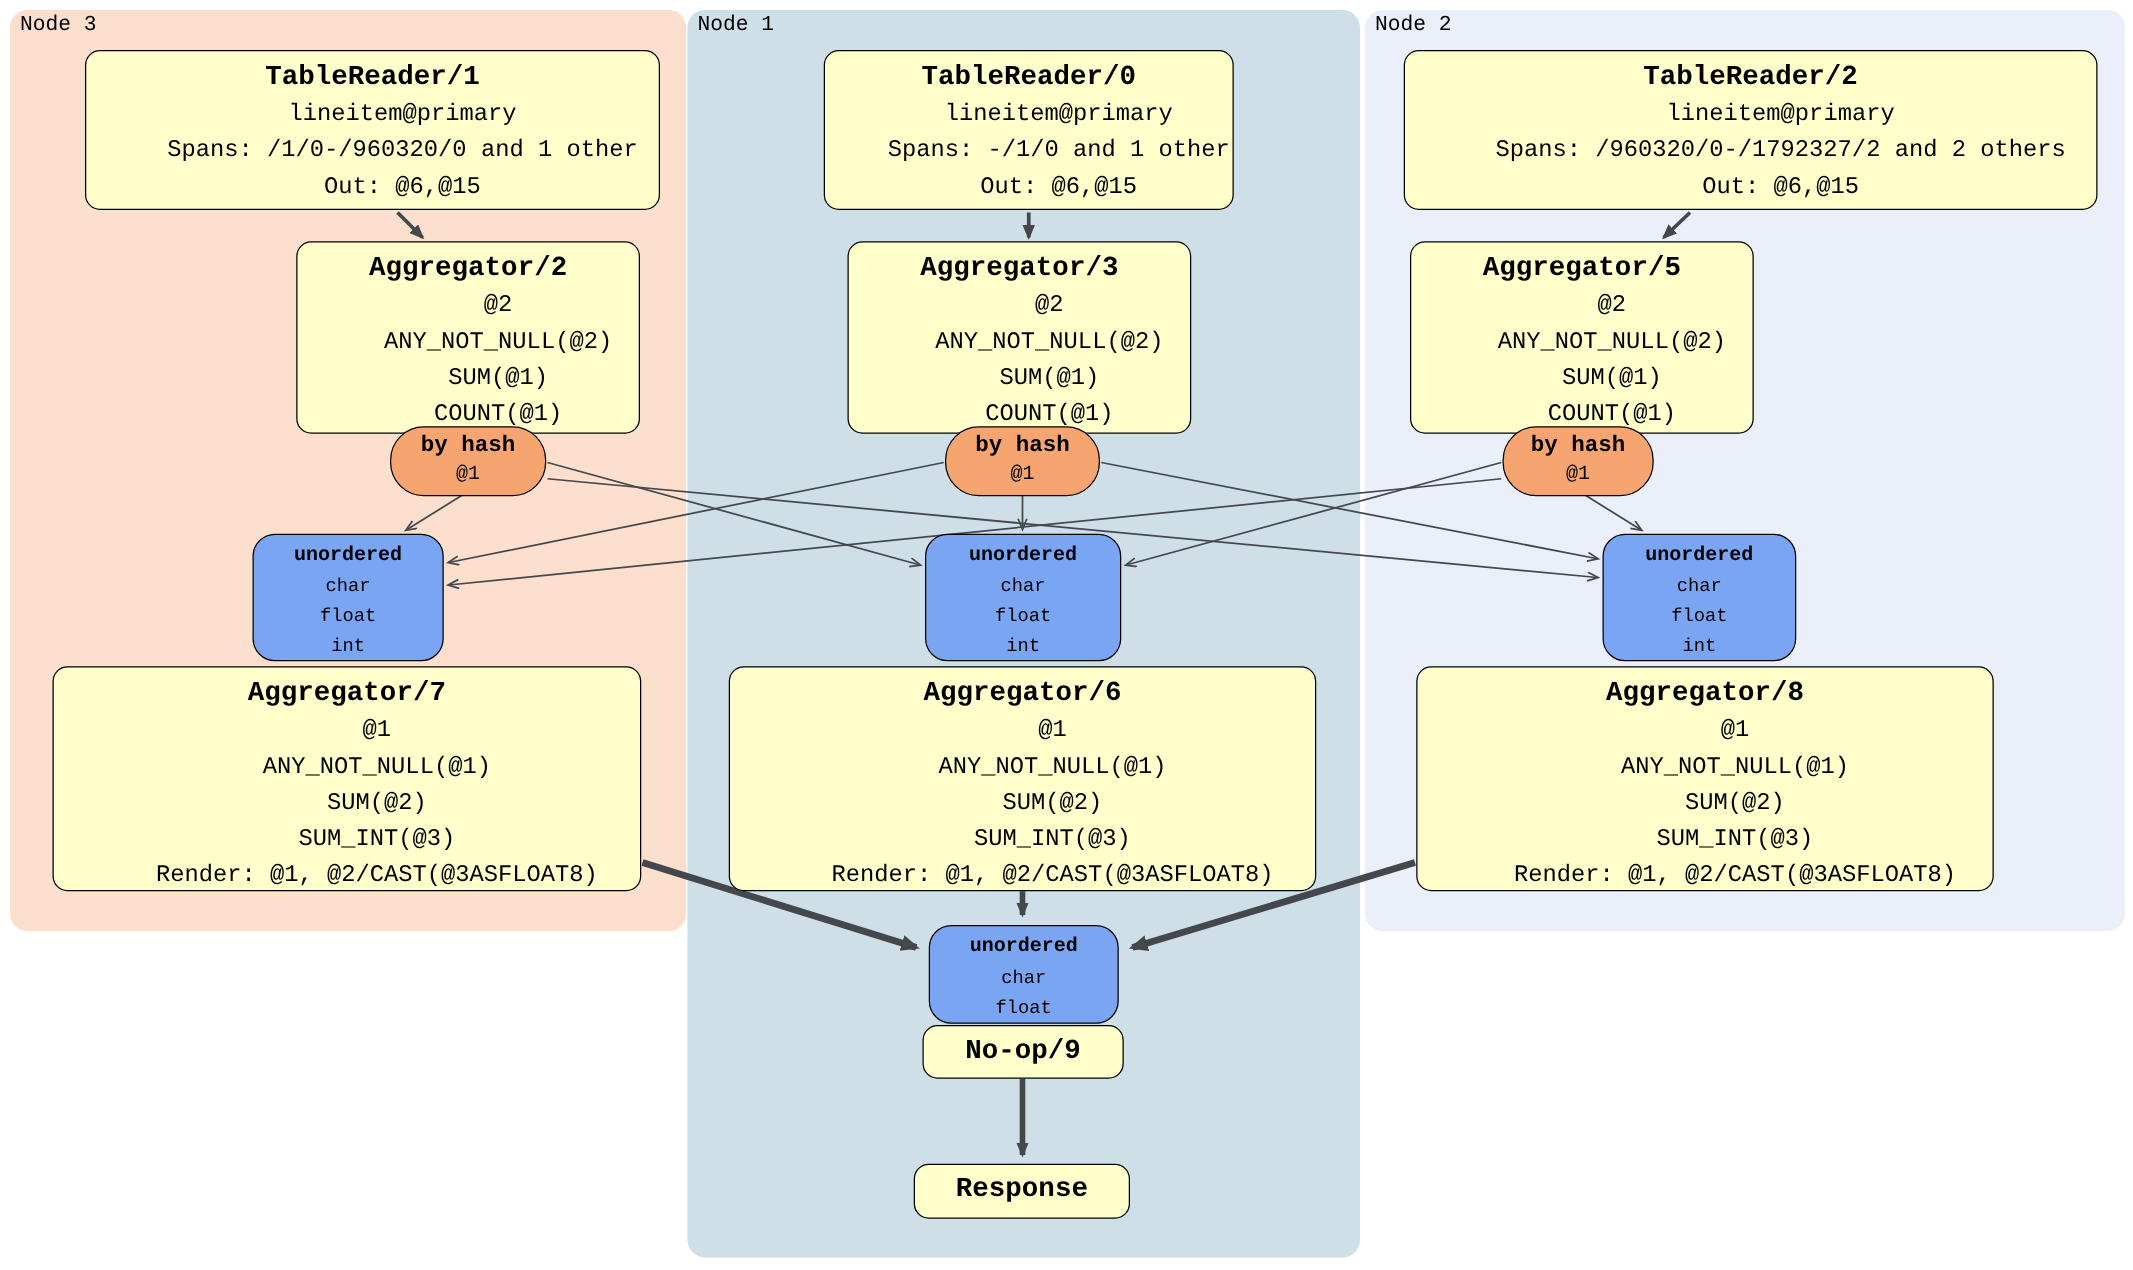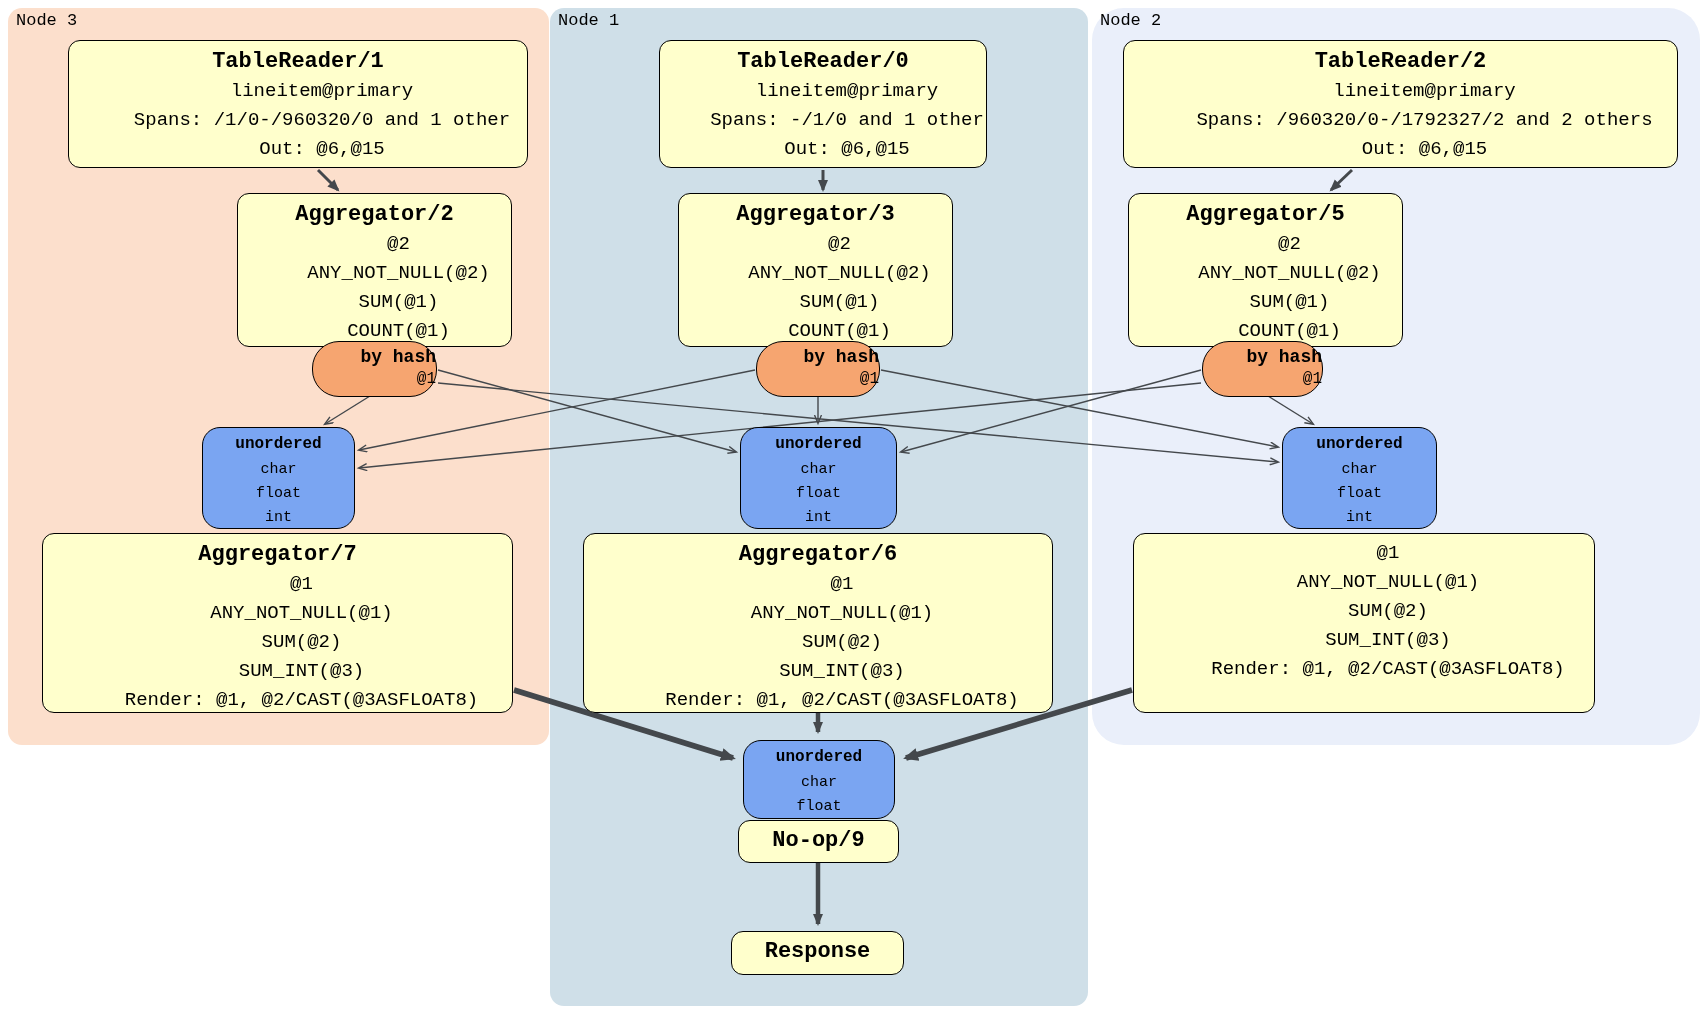--- a/index.html
+++ b/index.html
@@ -23,21 +23,21 @@
   .proc{
     position:absolute;background:var(--box_fill);border:1.5px solid #000;border-radius:12px;
     z-index:10;text-align:center;box-sizing:border-box;padding-top:5px;
   }
   .proc .title{font-size:22px;font-weight:bold;line-height:31px;}
   .proc .line{font-size:19px;line-height:29px;white-space:nowrap;padding-left:48px;}
   .proc.small{padding-top:0;}
   .proc.small .title{line-height:39px;}
   .router{
     position:absolute;background:var(--router_fill);border:1.6px solid #000;border-radius:27px;
-    z-index:12;text-align:right;box-sizing:border-box;padding-top:4px;
+    z-index:12;text-align:center;box-sizing:border-box;padding-top:4px;
   }
   .router .title{font-size:18px;font-weight:bold;line-height:23px;}
   .router .sub{font-size:16px;line-height:20px;}
   .sync{
     position:absolute;background:var(--sync_fill);border:1.6px solid #000;border-radius:18px;
     z-index:12;text-align:center;box-sizing:border-box;padding-top:3px;
   }
   .sync .title{font-size:16px;font-weight:bold;line-height:27px;}
   .sync .line{font-size:15px;line-height:24px;}
 </style>
@@ -45,21 +45,21 @@
 <body>
 
 <div id="canvas">
 
   <div class="region node3" style="left:8px;top:8px;width:541px;height:737px;">
     <div class="region-label">Node 3</div>
   </div>
   <div class="region node1" style="left:550px;top:8px;width:538px;height:998px;">
     <div class="region-label">Node 1</div>
   </div>
-  <div class="region node2" style="left:1092px;top:8px;width:608px;height:737px;border-radius:32px;">
+  <div class="region node2" style="left:1092px;top:8px;width:608px;height:737px;">
     <div class="region-label">Node 2</div>
   </div>
 
   <svg id="edges" width="1706" height="1016" viewBox="0 0 1706 1016">
     <defs>
       <marker id="mArrow" markerUnits="userSpaceOnUse" markerWidth="14" markerHeight="12" refX="10" refY="5" orient="auto">
         <path class="mfill" d="M0,0 L12,5 L0,10 z"></path>
       </marker>
       <marker id="mArrowBig" markerUnits="userSpaceOnUse" markerWidth="18" markerHeight="16" refX="12" refY="6.5" orient="auto">
         <path class="mfill" d="M0,0 L15,6.5 L0,13 z"></path>
@@ -172,20 +172,21 @@
   </div>
   <div class="proc" style="left:583px;top:533px;width:470px;height:180px;">
     <div class="title">Aggregator/6</div>
     <div class="line">@1</div>
     <div class="line">ANY_NOT_NULL(@1)</div>
     <div class="line">SUM(@2)</div>
     <div class="line">SUM_INT(@3)</div>
     <div class="line">Render: @1, @2/CAST(@3ASFLOAT8)</div>
   </div>
   <div class="proc" style="left:1133px;top:533px;width:462px;height:180px;">
+    <div class="title">Aggregator/8</div>
     <div class="line">@1</div>
     <div class="line">ANY_NOT_NULL(@1)</div>
     <div class="line">SUM(@2)</div>
     <div class="line">SUM_INT(@3)</div>
     <div class="line">Render: @1, @2/CAST(@3ASFLOAT8)</div>
   </div>
 
   <div class="sync" style="left:743px;top:740px;width:152px;height:79px;">
     <div class="title">unordered</div>
     <div class="line">char</div>

